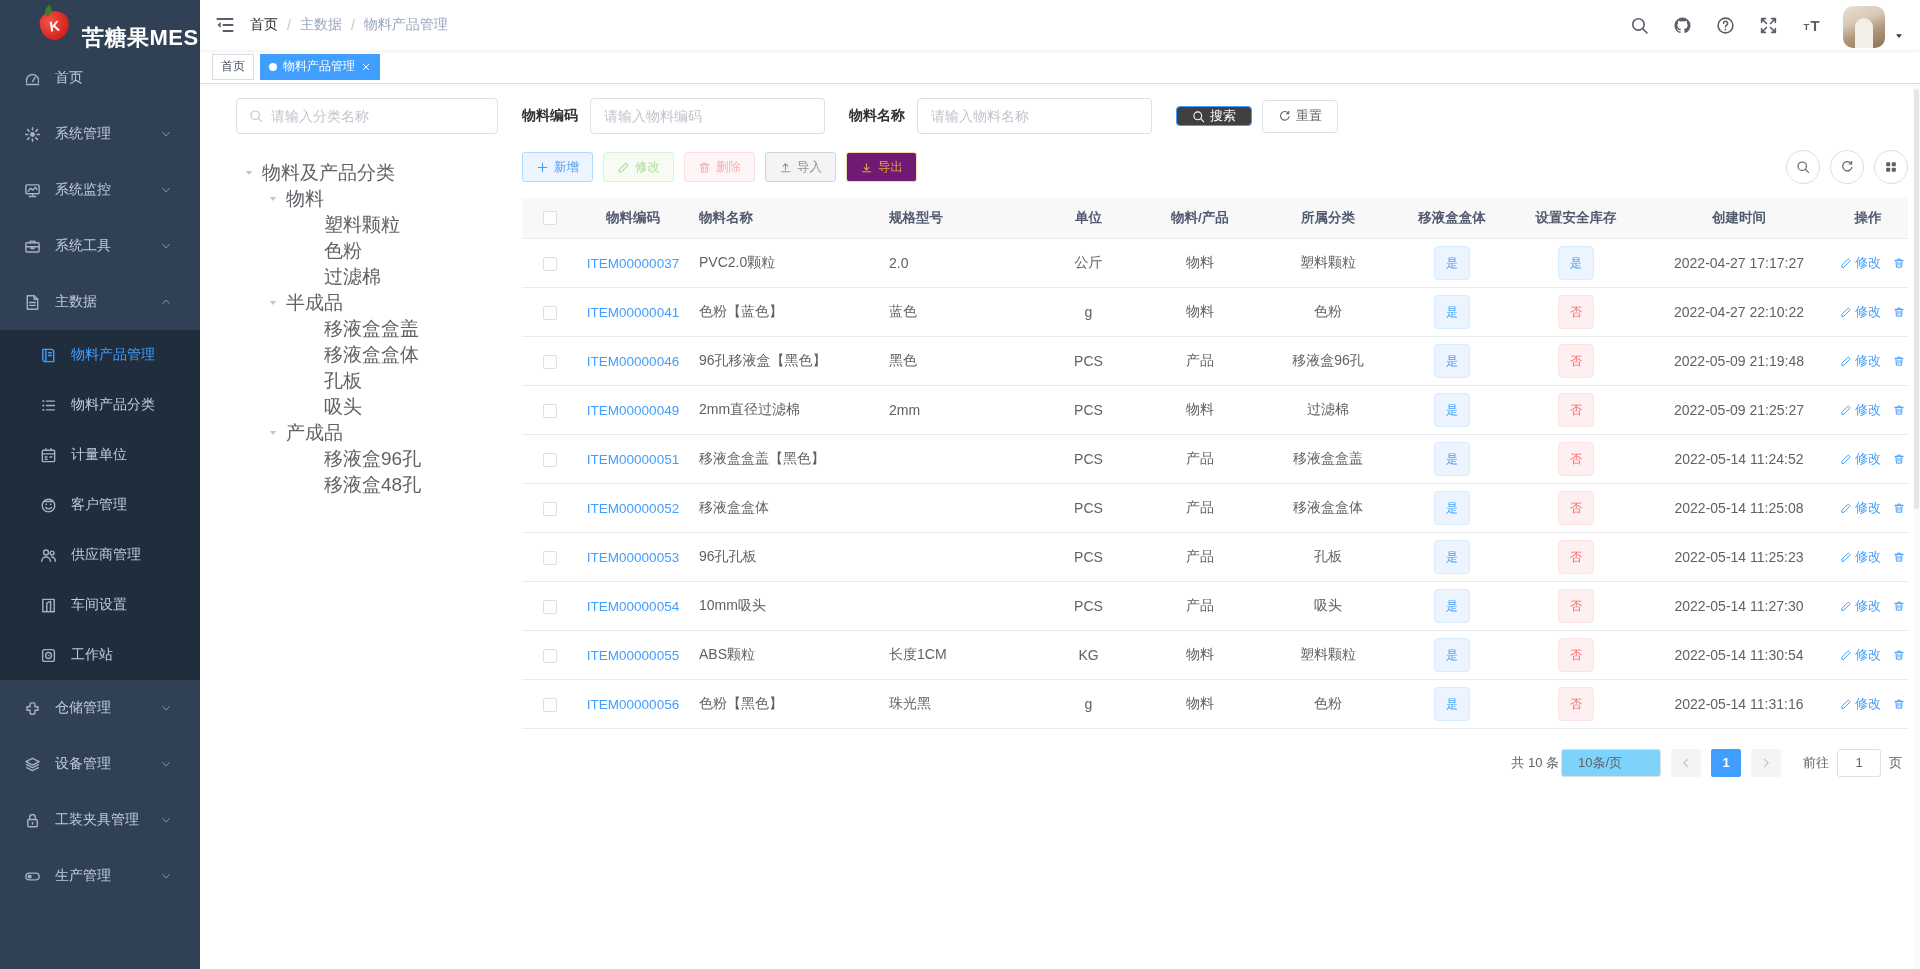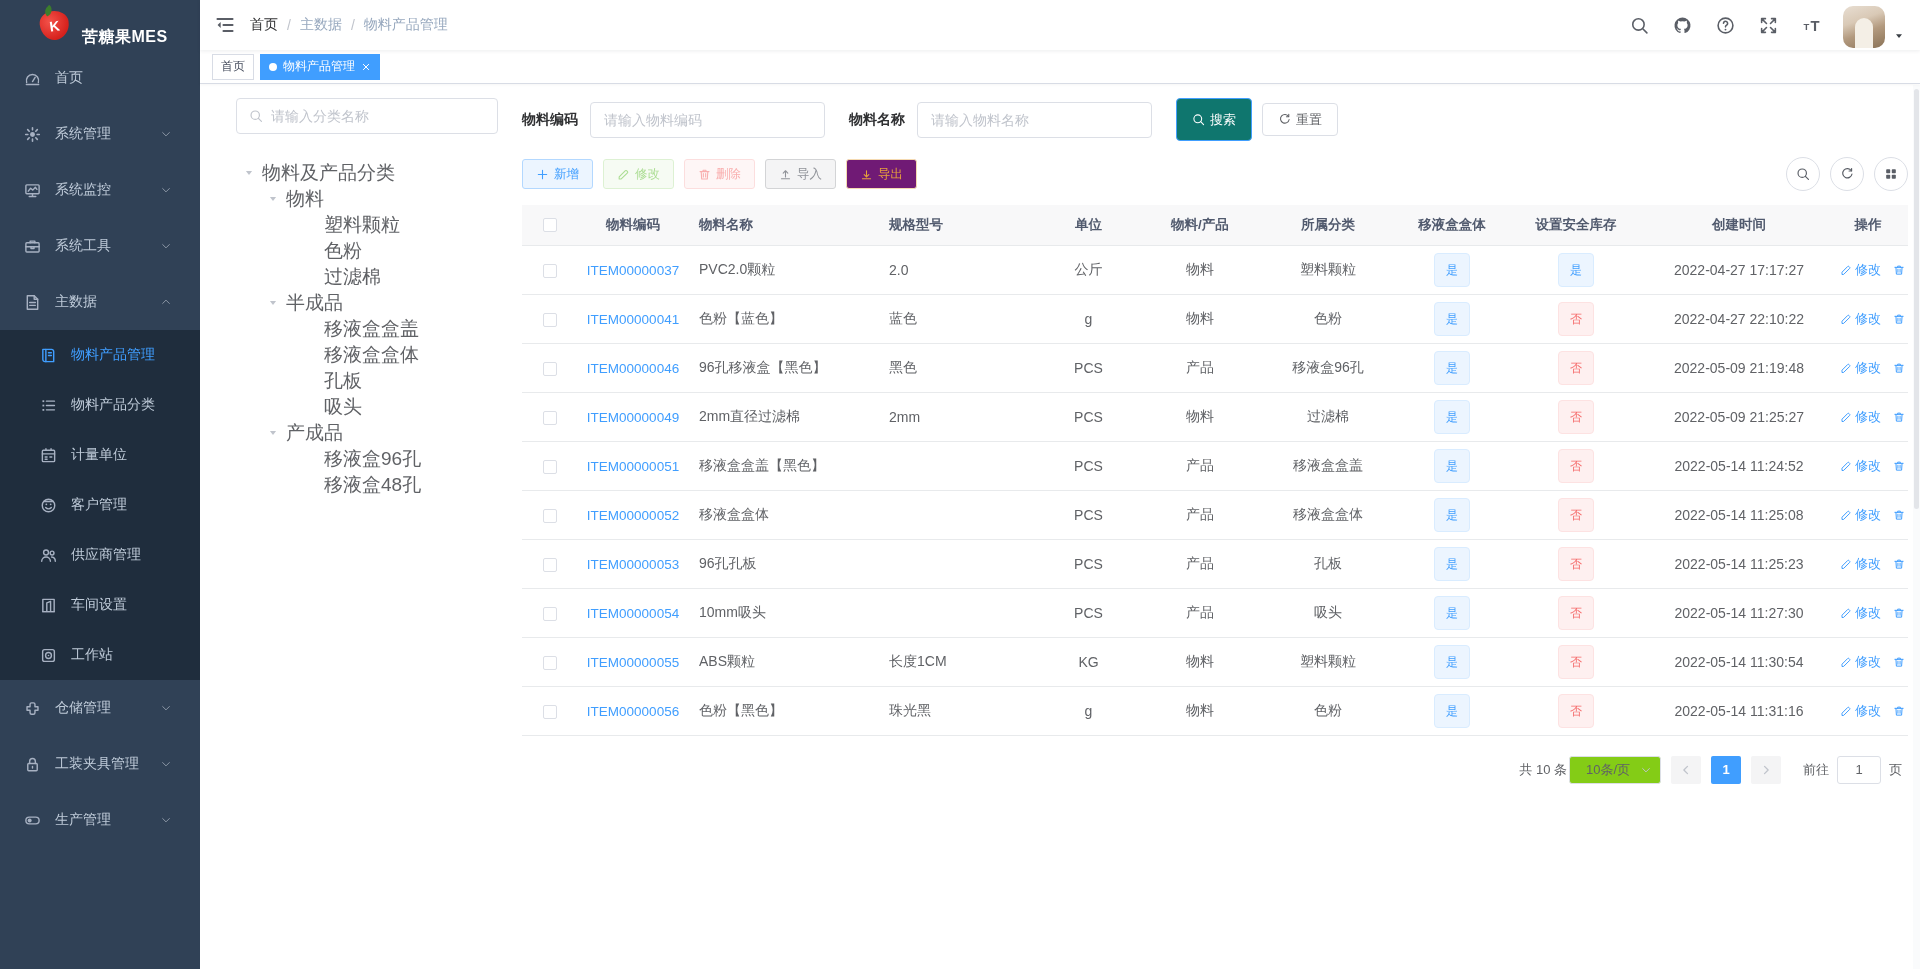--- a/index.html
+++ b/index.html
@@ -14,21 +14,21 @@
   .icon svg { display: block; width: 100%; height: 100%; }
 
   
   .sidebar { width: 200px; min-width: 200px; background: #304156; height: 100%; overflow: hidden; }
   .logo { height: 50px; display: flex; align-items: center; padding-left: 40px; gap: 13px; cursor: pointer; }
   .logo-icon { position: relative; width: 29px; height: 29px; background: radial-gradient(circle at 35% 35%, #f3524a, #d6211c 70%);
     border-radius: 46% 54% 52% 48% / 40% 42% 58% 60%; color: #fff; font-weight: bold; font-size: 14px;
     display: flex; align-items: center; justify-content: center; transform: rotate(-8deg); }
   .logo-icon::before { content: ""; position: absolute; top: -5px; left: 6px; width: 9px; height: 8px;
     background: #3c7d2c; border-radius: 80% 10% 80% 10%; transform: rotate(-30deg); }
-  .logo-title { color: #fff; font-weight: bold; font-size: 16px; letter-spacing: .5px; margin-top: 25px; }
+  .logo-title { color: #fff; font-weight: bold; font-size: 22px; letter-spacing: .5px; margin-top: 25px; }
 
   .menu-item { height: 56px; display: flex; align-items: center; padding: 0 14px 0 24px;
     color: #bfcbd9; font-size: 14px; cursor: pointer; }
   .menu-item .icon { width: 17px; height: 17px; margin-right: 14px; color: #a7b1c2; }
   .menu-item .arrow { width: 12px; height: 12px; margin-left: auto; color: #8b96a5; }
   .submenu { background: #1f2d3d; }
   .menu-item.sub { height: 50px; padding-left: 40px; }
   .menu-item.active, .menu-item.active .icon { color: #409eff; }
 
   
@@ -76,21 +76,21 @@
   .table-panel { flex: 1; display: flex; flex-direction: column; min-width: 0; }
 
   .filter-row { display: flex; align-items: center; margin-bottom: 16px; }
   .f-label { font-weight: bold; font-size: 14px; color: #303133; margin-right: 12px; white-space: nowrap; }
   .f-input { width: 235px; height: 36px; border: 1px solid #dcdfe6; border-radius: 4px; padding: 0 13px;
     font-size: 14px; color: #606266; outline: none; margin-right: 24px; }
   .f-input::placeholder { color: #c0c4cc; }
   .btn { display: inline-flex; align-items: center; justify-content: center; gap: 5px; cursor: pointer;
     border-radius: 4px; font-size: 13px; border: 1px solid transparent; white-space: nowrap; }
   .btn .icon { width: 13px; height: 13px; }
-  .btn-search { height: 43px; padding: 0 15px; background: #0f766e; border-color: #409eff; color: #fff; margin-right: 10px; }
+  .btn-search { height: 20px; padding: 0 15px; background: #404040; border-color: #409eff; color: #fff; margin-right: 10px; }
   .btn-reset { height: 33px; padding: 0 15px; background: #fff; border-color: #dcdfe6; color: #606266; }
 
   .toolbar-row { display: flex; margin-bottom: 14px; }
   .btn-plain { height: 30px; padding: 0 13px; font-size: 12.5px; margin-right: 10px; border-radius: 3px; }
   .btn-plain.primary { color: #409eff; background: #ecf5ff; border-color: #b3d8ff; }
   .btn-plain.success { color: #67c23a; background: #f0f9eb; border-color: #c2e7b0; }
   .btn-plain.danger  { color: #f56c6c; background: #fef0f0; border-color: #fbc4c4; }
   .btn-plain.info    { color: #909399; background: #f4f4f5; border-color: #d3d4d6; }
   .btn-plain.warning { color: #e6a23c; background: #701a75; border-color: #f5dab1; }
   .btn-plain.disabled { opacity: .55; cursor: not-allowed; }
@@ -111,22 +111,22 @@
   .badge { display: inline-block; padding: 10px 11px; font-size: 12px; line-height: 1; border-radius: 4px; }
   .badge.yes { background: #ecf5ff; border: 1px solid #d9ecff; color: #409eff; }
   .badge.no  { background: #fef0f0; border: 1px solid #fde2e2; color: #f56c6c; }
   .op-link { color: #409eff; font-size: 13px; display: inline-flex; align-items: center; gap: 3px;
     margin: 0 6px; cursor: pointer; }
   .op-link .icon { width: 12px; height: 12px; }
 
   .pagination { display: flex; align-items: center; justify-content: flex-end; margin: 20px 6px 0 0;
     font-size: 13px; color: #606266; }
   .pg-total { margin-right: 2px; }
-  .pg-size { width: 92px; height: 28px; border: 1px solid #dcdfe6; border-radius: 3px; display: flex;
-    align-items: center; justify-content: space-between; padding: 0 8px 0 16px; cursor: pointer; background: #84cc16; }
+  .pg-size { width: 100px; height: 28px; border: 1px solid #dcdfe6; border-radius: 3px; display: flex;
+    align-items: center; justify-content: space-between; padding: 0 8px 0 16px; cursor: pointer; background: #7dd3fc; }
   .pg-size .icon { width: 12px; height: 12px; color: #c0c4cc; }
   .pg-btn { min-width: 30px; height: 28px; border-radius: 2px; background: #f4f4f5; color: #c0c4cc;
     display: flex; align-items: center; justify-content: center; margin-left: 10px; cursor: pointer; }
   .pg-btn .icon { width: 12px; height: 12px; }
   .pg-btn.page { background: #409eff; color: #fff; font-weight: bold; cursor: default; }
   .pg-goto { display: flex; align-items: center; gap: 8px; margin-left: 22px; }
   .pg-input { width: 44px; height: 28px; border: 1px solid #dcdfe6; border-radius: 3px; text-align: center;
     font-size: 13px; color: #606266; outline: none; }
 
   .v-scrollbar { position: absolute; right: 0; top: 85px; bottom: 0; width: 7px; background: #fafbfc; }
@@ -282,20 +282,34 @@
             <span>工作站</span>
           </div>
         </div>
         <div class="menu-item">
           <span class="icon ">
             <svg viewBox="0 0 18 18" fill="none" stroke="currentColor" stroke-width="1.5" stroke-linecap="round" stroke-linejoin="round">
               <path d="M3.2 7.2h3.2V4.6A1.6 1.6 0 0 1 8 3h2a1.6 1.6 0 0 1 1.6 1.6v2.6h3.2v3.6h-3.2v2.6A1.6 1.6 0 0 1 10 15H8a1.6 1.6 0 0 1-1.6-1.6v-2.6H3.2z"></path>
             </svg>
           </span>
           <span>仓储管理</span>
+          <span class="icon arrow">
+            <svg viewBox="0 0 18 18" fill="none" stroke="currentColor" stroke-width="1.5" stroke-linecap="round" stroke-linejoin="round">
+              <path d="M4 6.8l5 5 5-5"></path>
+            </svg>
+          </span>
+        </div>
+        <div class="menu-item">
+          <span class="icon ">
+            <svg viewBox="0 0 18 18" fill="none" stroke="currentColor" stroke-width="1.5" stroke-linecap="round" stroke-linejoin="round">
+              <path d="M9 2.4L16 6 9 9.6 2 6z"></path>
+              <path d="M2.8 9.2L9 12.4l6.2-3.2M2.8 12.4L9 15.6l6.2-3.2"></path>
+            </svg>
+          </span>
+          <span>设备管理</span>
           <span class="icon arrow">
             <svg viewBox="0 0 18 18" fill="none" stroke="currentColor" stroke-width="1.5" stroke-linecap="round" stroke-linejoin="round">
               <path d="M4 6.8l5 5 5-5"></path>
             </svg>
           </span>
         </div>
         <div class="menu-item">
           <span class="icon ">
             <svg viewBox="0 0 18 18" fill="none" stroke="currentColor" stroke-width="1.5" stroke-linecap="round" stroke-linejoin="round">
               <rect x="4" y="8" width="10" height="7.6" rx="1"></rect>

